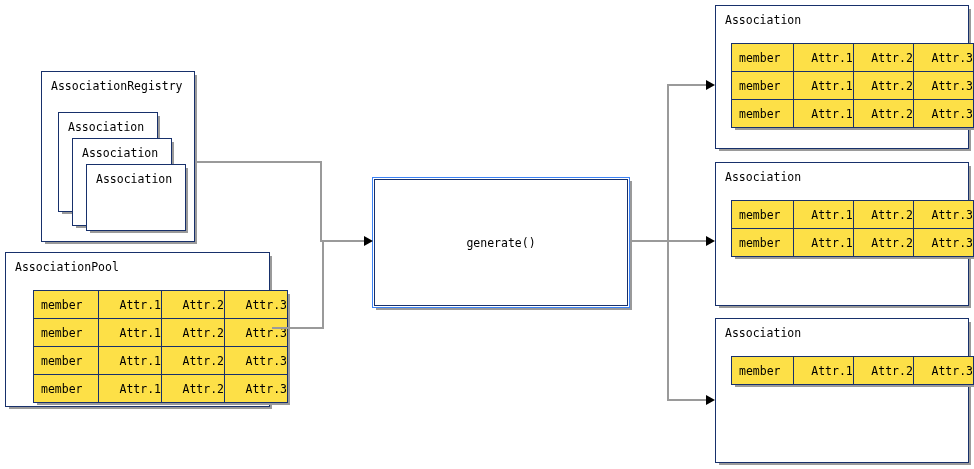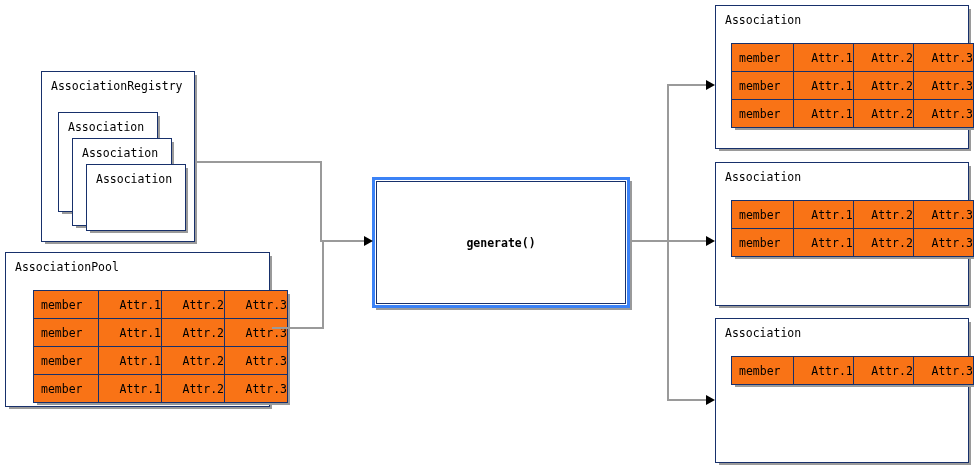--- a/index.html
+++ b/index.html
@@ -36,42 +36,41 @@
     font-size: 11.5px;
     line-height: 14px;
     color: #000000;
     white-space: nowrap;
     letter-spacing: 0px;
     text-align: center;
   }
 
   
   .box.process {
-    border: 3px solid #3b82f6;
+    border: 1px solid #3b82f6;
     box-shadow:
       inset 0 0 0 1px #ffffff,
       inset 0 0 0 2px #17306b,
       3px 3px 0 -1px #9a9a9a;
-    font-weight: bold;
   }
   .process-label {
     position: absolute;
     left: 0; right: 0;
     top: 50%;
     transform: translateY(-50%);
     text-align: center;
     font-size: 11.5px;
     color: #000000;
   }
 
   
   .tbl {
     position: absolute;
     border-collapse: collapse;
-    background: #f97316;
+    background: #fde047;
     box-shadow: 3px 3px 0 -1px #9a9a9a;
   }
   .tbl td {
     border: 1px solid #17306b;
     font-size: 11.5px;
     color: #000000;
     height: 27px;
     padding: 0 0 0 7px;
     white-space: nowrap;
     font-family: "DejaVu Sans Mono", "Liberation Mono", monospace;

